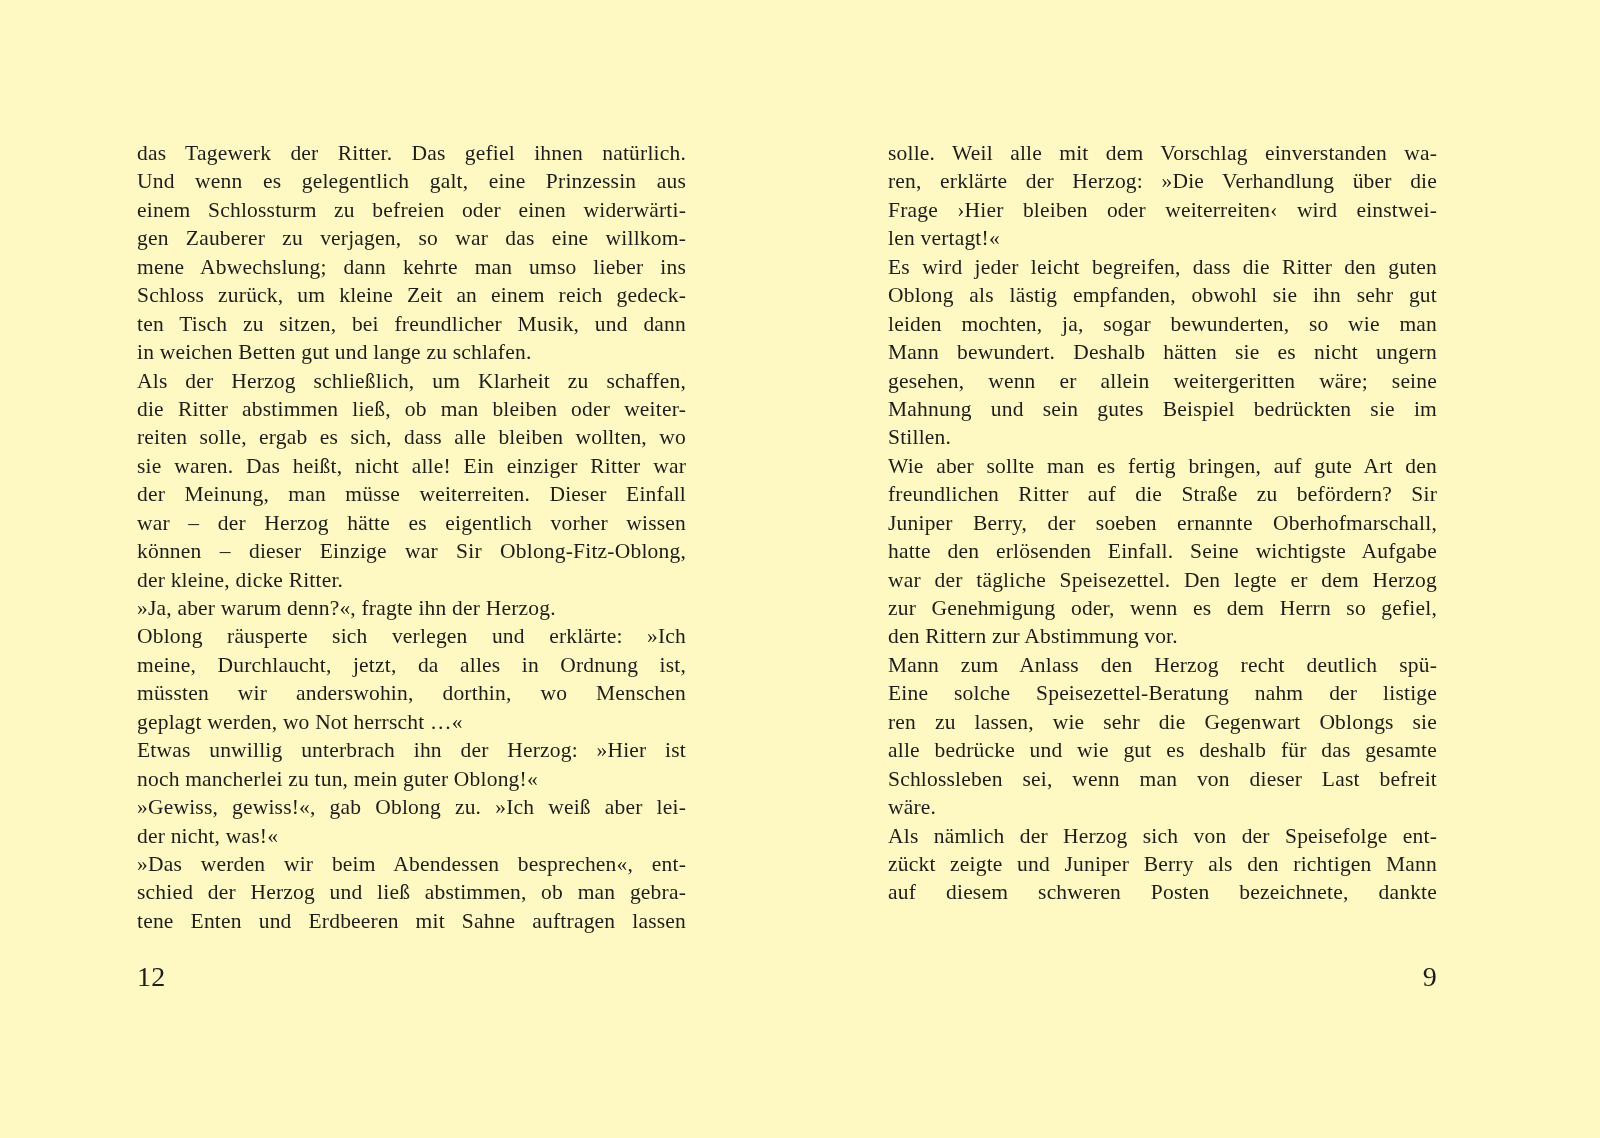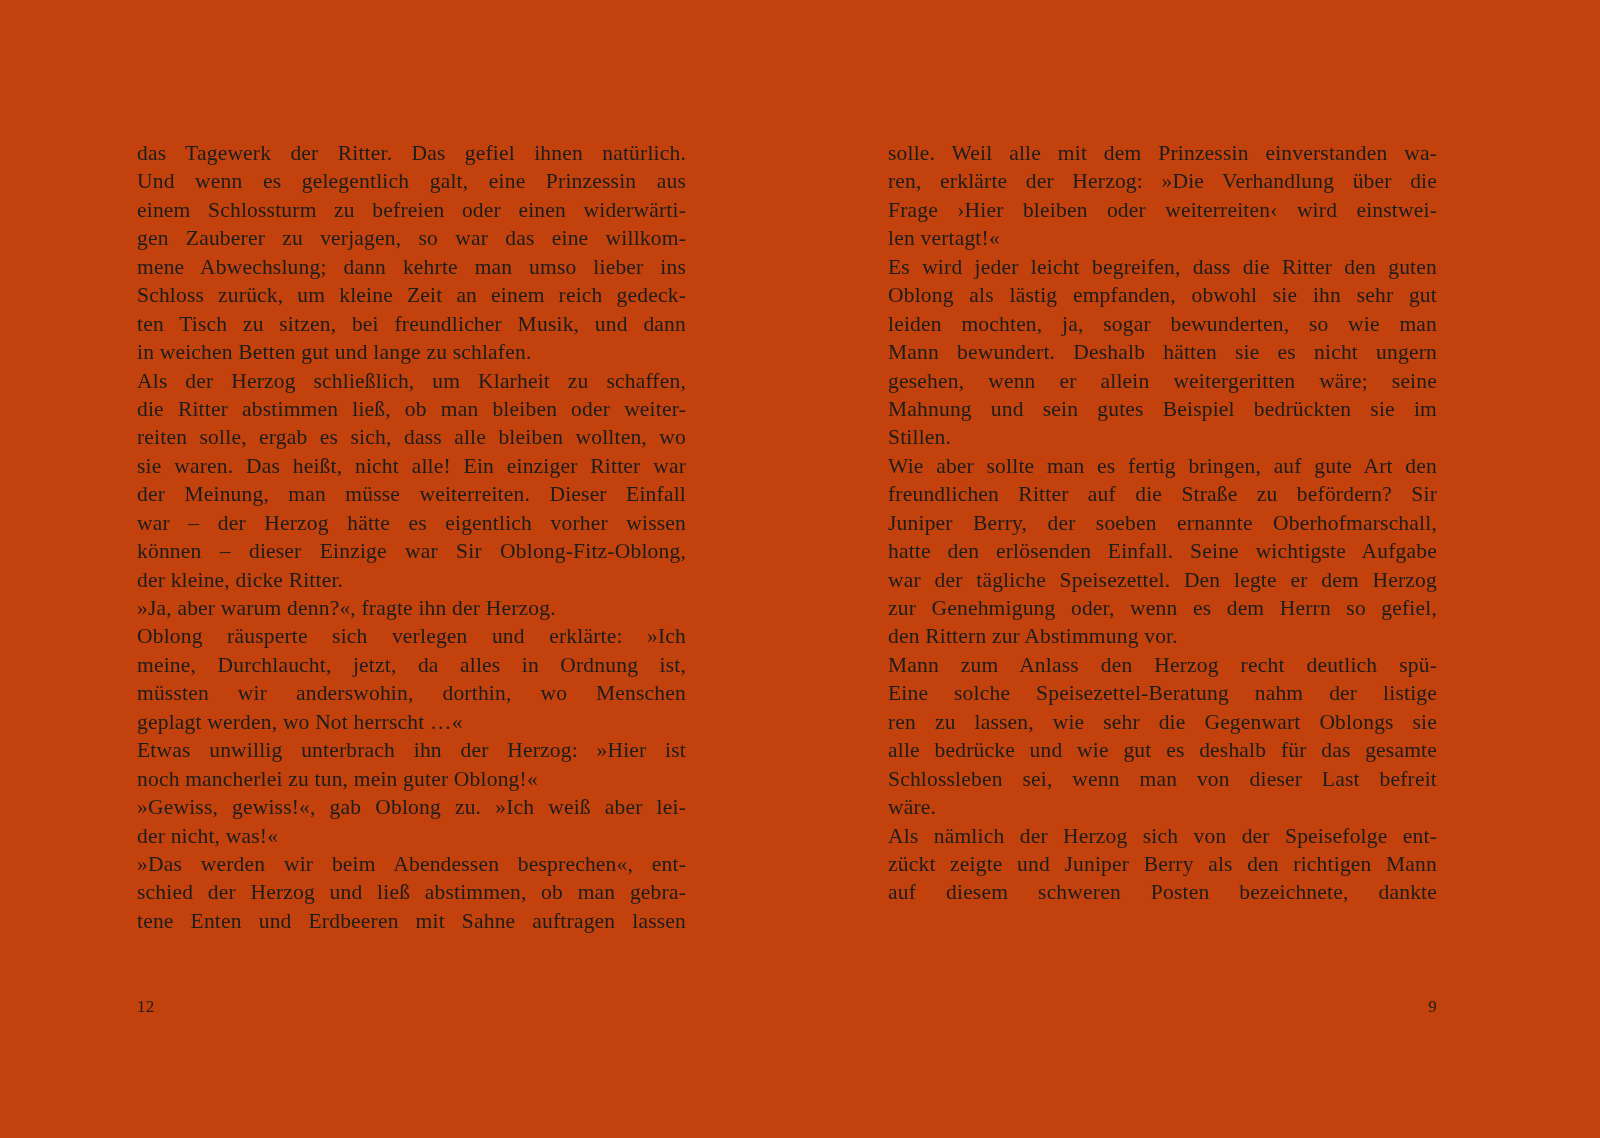--- a/index.html
+++ b/index.html
@@ -11,21 +11,21 @@
     width: 1600px;
     height: 1138px;
     position: relative;
     font-family: "Liberation Serif", "DejaVu Serif", serif;
     color: #1d1d1b;
     overflow: hidden;
   }
   .spread {
     position: absolute;
     inset: 0;
-    background: #c2410c;
+    background: #fef9c3;
   }
   .text-block {
     position: absolute;
     top: 139px;
     width: 549px;
   }
   .text-block.left  { left: 137px; }
   .text-block.right { left: 888px; }
   .line {
     font-size: 21.5px;
@@ -34,23 +34,23 @@
     letter-spacing: 0.2px;
     overflow: hidden;
     text-align: left;
   }
   .line.just {
     text-align: justify;
     text-align-last: justify;
   }
   .page-number {
     position: absolute;
-    top: 993px;
+    top: 963px;
     width: 549px;
-    font-size: 17px;
+    font-size: 28px;
     line-height: 28px;
     letter-spacing: 0.3px;
   }
   .page-number.left  { left: 137px; text-align: left; }
   .page-number.right { left: 888px; text-align: right; }
 </style>
 </head>
 <body>
 
 <div class="spread">
@@ -82,21 +82,21 @@
       <div class="line just">»Gewiss, gewiss!«, gab Oblong zu. »Ich weiß aber lei-</div>
       <div class="line">der nicht, was!«</div>
       <div class="line just">»Das werden wir beim Abendessen besprechen«, ent-</div>
       <div class="line just">schied der Herzog und ließ abstimmen, ob man gebra-</div>
       <div class="line just">tene Enten und Erdbeeren mit Sahne auftragen lassen</div>
     </div>
 
   <div class="page-number left">12</div>
 
   <div class="text-block right">
-      <div class="line just">solle. Weil alle mit dem Prinzessin einverstanden wa-</div>
+      <div class="line just">solle. Weil alle mit dem Vorschlag einverstanden wa-</div>
       <div class="line just">ren, erklärte der Herzog: »Die Verhandlung über die</div>
       <div class="line just">Frage ›Hier bleiben oder weiterreiten‹ wird einstwei-</div>
       <div class="line">len vertagt!«</div>
       <div class="line just">Es wird jeder leicht begreifen, dass die Ritter den guten</div>
       <div class="line just">Oblong als lästig empfanden, obwohl sie ihn sehr gut</div>
       <div class="line just">leiden mochten, ja, sogar bewunderten, so wie man</div>
       <div class="line just">Mann bewundert. Deshalb hätten sie es nicht ungern</div>
       <div class="line just">gesehen, wenn er allein weitergeritten wäre; seine</div>
       <div class="line just">Mahnung und sein gutes Beispiel bedrückten sie im</div>
       <div class="line">Stillen.</div>

